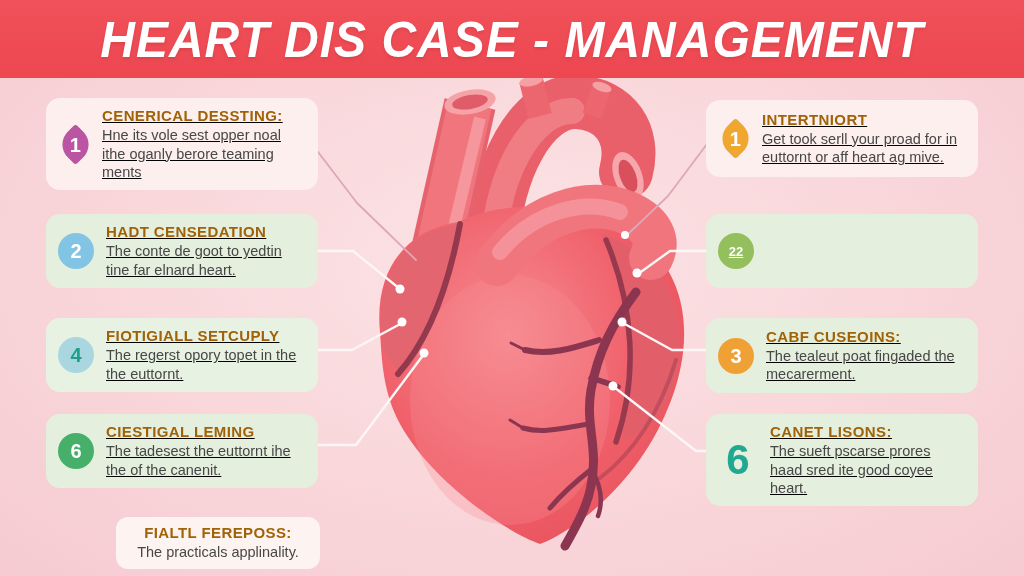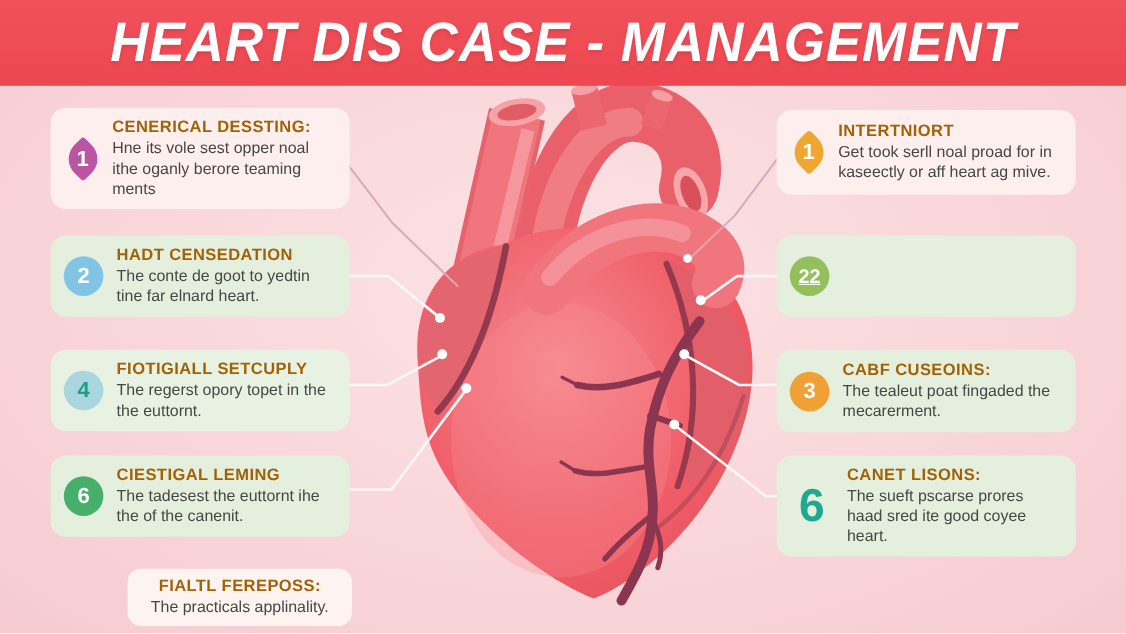--- a/index.html
+++ b/index.html
@@ -9,21 +9,21 @@
   svg.layer{position:absolute;left:0;top:0;width:1024px;height:576px;pointer-events:none;}
   .heart-layer{z-index:1;}
   .connector-layer{z-index:2;}
   .banner{position:absolute;left:0;top:0;width:1024px;height:78px;z-index:3;
     background:linear-gradient(180deg,#f0515a 0%,#ed4750 100%);
     display:flex;align-items:center;justify-content:center;font-style:italic;}
   .banner h1{margin:0;color:#ffffff;font-size:48px;font-weight:bold;letter-spacing:1px;
     text-shadow:0 2px 3px rgba(120,20,30,0.15);transform:scaleY(1.05);}
   .card{position:absolute;z-index:3;display:flex;align-items:center;
     border-radius:14px;padding:9px 12px;box-sizing:border-box;width:272px;}
-  .card-content{flex:1;min-width:0;}
+  .card-content{flex:1;min-width:0;text-decoration:underline;}
   .card-title{color:#a16207;font-weight:bold;font-size:15px;letter-spacing:.4px;line-height:1.15;}
   .card-body{color:#474747;font-size:14.5px;line-height:1.26;margin-top:2px;}
   .badge{flex:0 0 auto;display:flex;align-items:center;justify-content:center;margin-right:12px;}
   .badge .n{color:#ffffff;font-weight:bold;font-size:20px;line-height:1;}
   .circle{width:36px;height:36px;border-radius:50%;}
   .marquise{width:29px;height:29px;border-radius:10% 62% 10% 62%;transform:rotate(45deg);margin-left:3px;}
   .marquise .n{transform:rotate(-45deg);}
   .plain{background:none;width:40px;}
   
   .pos-l1{left:46px;top:98px;min-height:77px;}
@@ -41,21 +41,21 @@
   .bg-green{background:#e4efdd;}
   .bg-green2{background:#e8f2e2;}
   .bg-footer{background:#fdf3f1;}
   .b-l1{background:#bb54a2;}
   .b-l2{background:#82c4e3;}
   .b-l3{background:#a9d6df;}
   .b-l3 .n{color:#1ba089;}
   .b-l4{background:#46b06b;}
   .b-r1{background:#f0a72f;}
   .b-r2{background:#93bf5d;}
-  .b-r2 .n{font-size:18px;text-decoration:underline;}
+  .b-r2 .n{font-size:13px;text-decoration:underline;}
   .b-r3{background:#f0a135;}
   .b-r4 .n{color:#21a892;font-size:42px;}
 </style>
 </head>
 <body>
 
 <div class="stage">
 
   <svg class="layer heart-layer" viewBox="0 0 1024 576">
     <defs>
@@ -180,21 +180,21 @@
     <div class="card-title">FIALTL FEREPOSS:</div>
     <div class="card-body">The practicals applinality.</div>
   </div>
 
   <div class="card pos-r1 bg-cream">
     <div class="badge marquise b-r1">
         <span class="n">1</span>
       </div>
     <div class="card-content">
       <div class="card-title">INTERTNIORT</div>
-      <div class="card-body">Get took serll noal proad for in kaseectly or aff heart ag mive.</div>
+      <div class="card-body">Get took serll your proad for in euttornt or aff heart ag mive.</div>
     </div>
   </div>
   <div class="card pos-r2 bg-green">
     <div class="badge circle b-r2">
         <span class="n">22</span>
       </div>
   </div>
   <div class="card pos-r3 bg-green">
     <div class="badge circle b-r3">
         <span class="n">3</span>

